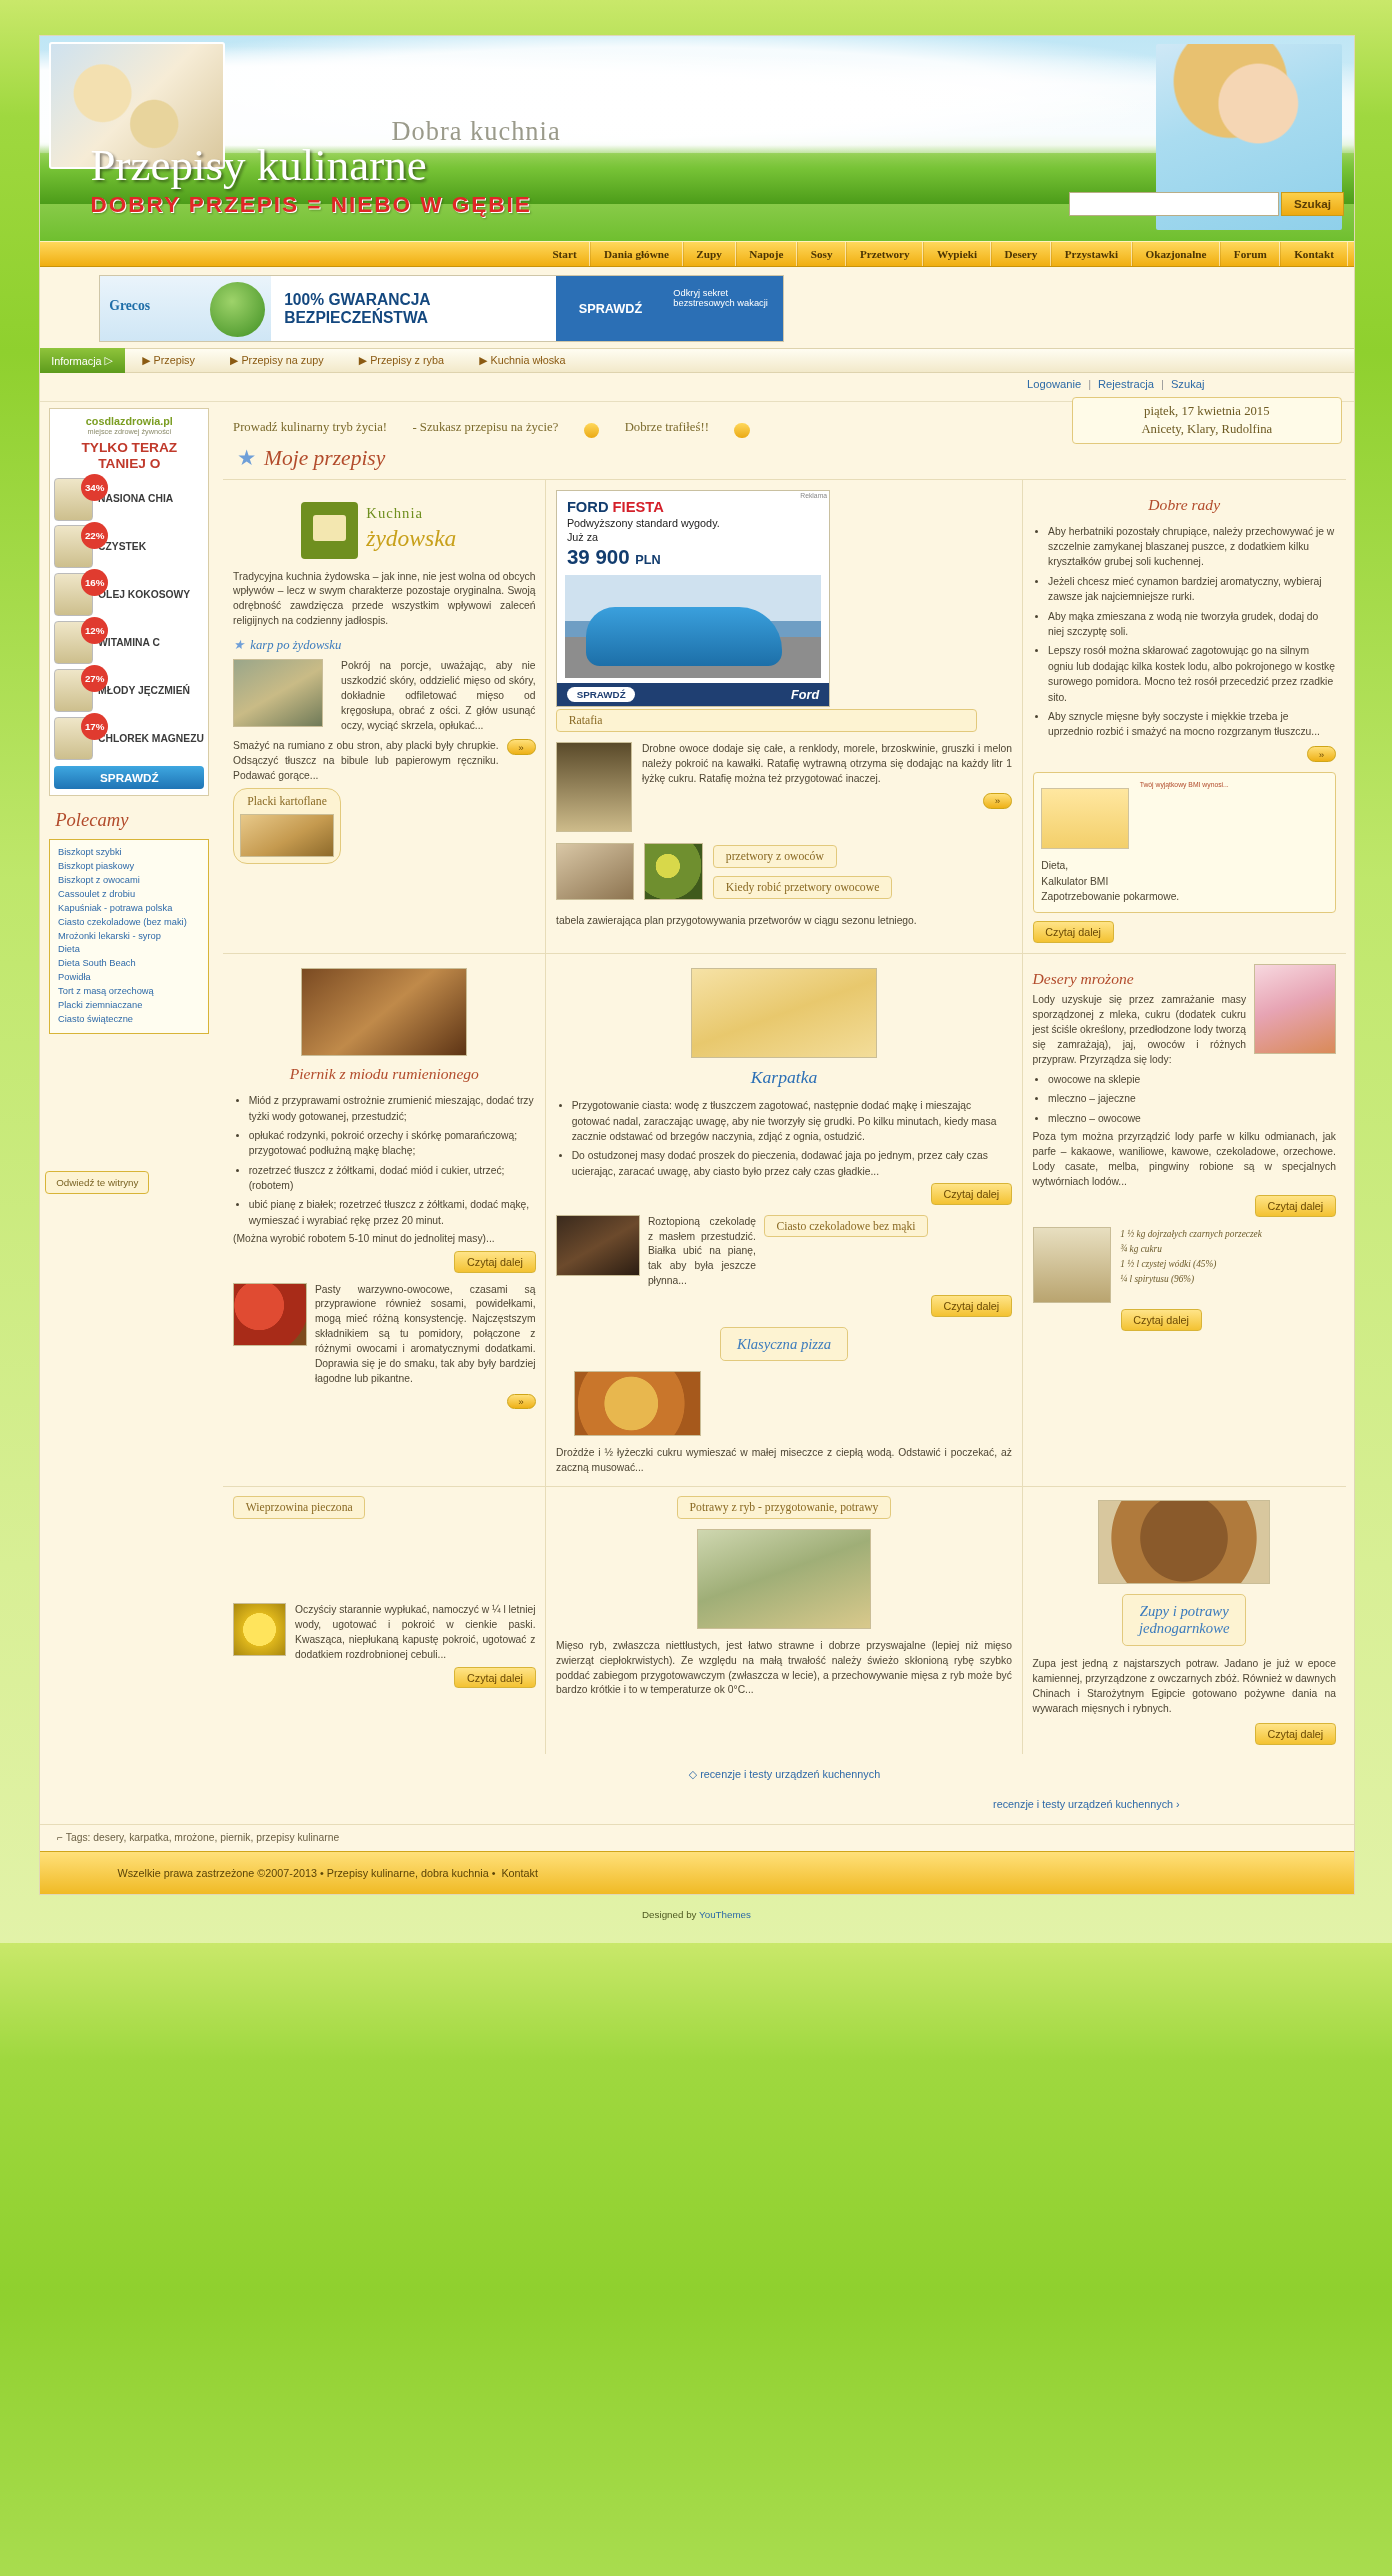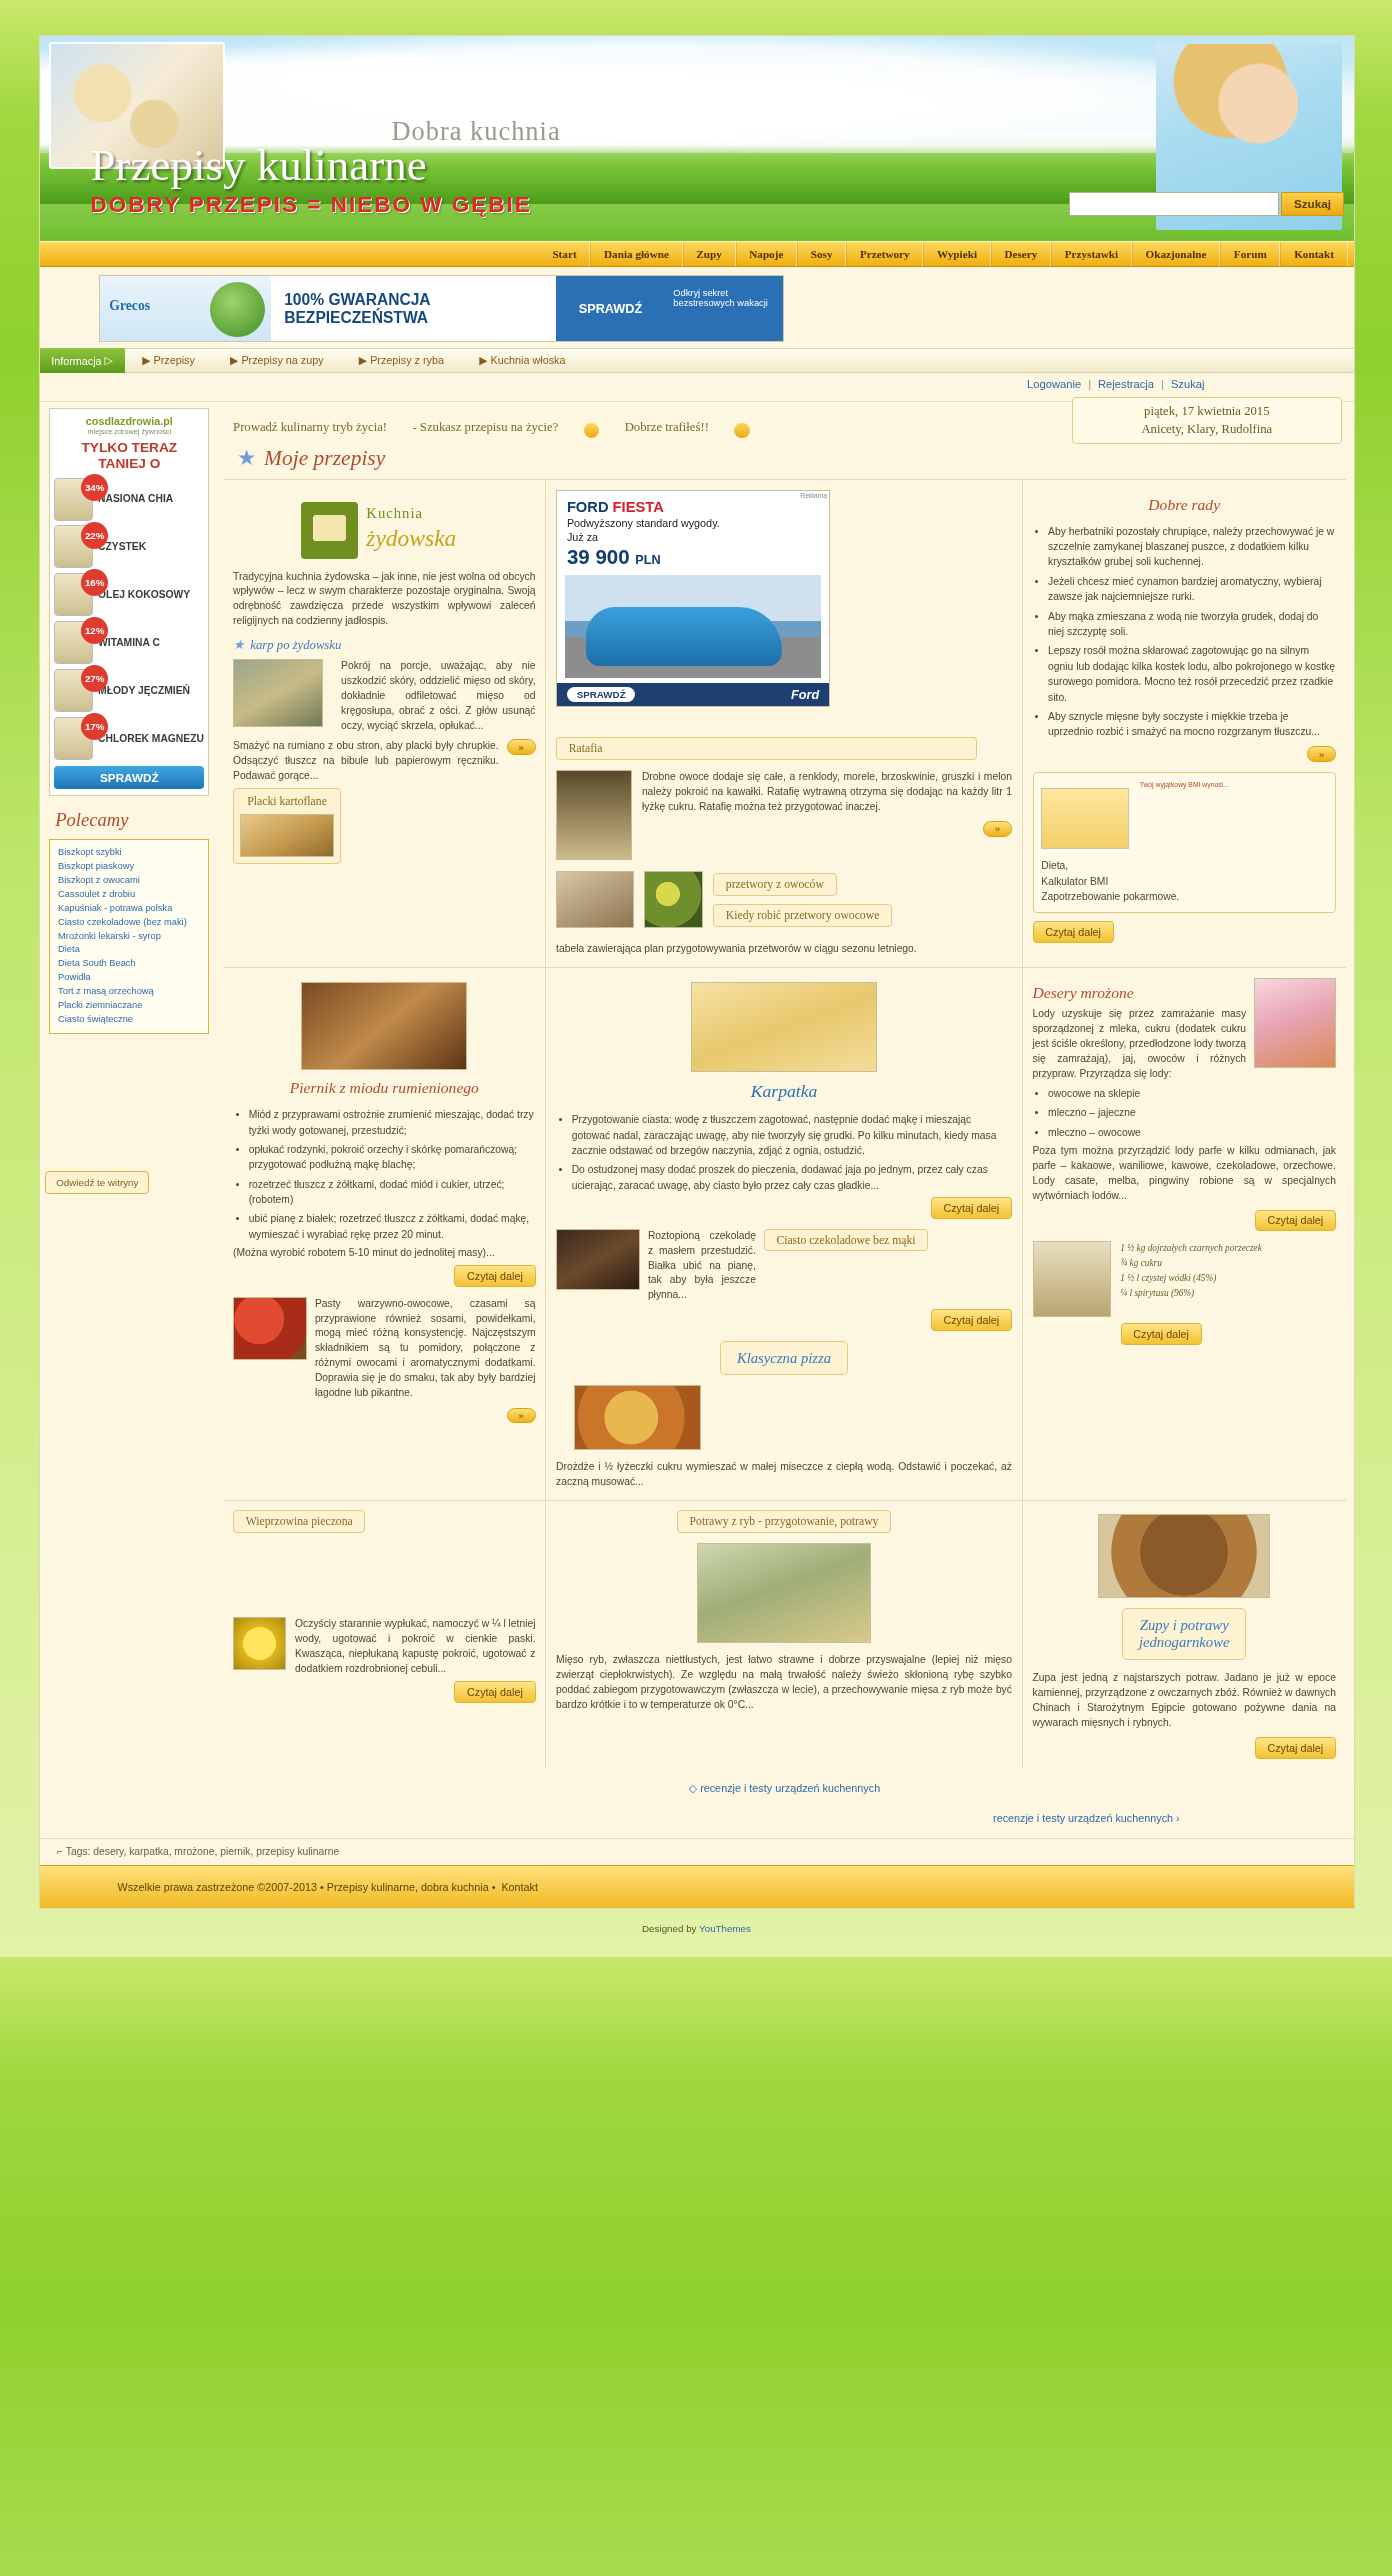--- a/index.html
+++ b/index.html
@@ -559,21 +559,21 @@
               <span class="star">★</span><span>karp po żydowsku</span>
             </div>
             <div style="display:flex;gap:18px">
               <div class="ph carp" style="width:90px;height:68px"></div>
               <div class="ptext" style="flex:1">Pokrój na porcje, uważając, aby nie uszkodzić skóry, oddzielić mięso od skóry, dokładnie odfiletować mięso od kręgosłupa, obrać z ości. Z głów usunąć oczy, wyciąć skrzela, opłukać...</div>
             </div>
             <div style="display:flex;gap:7.8px;margin-top:5.9px;align-items:flex-start">
               <div class="ptext" style="flex:1">Smażyć na rumiano z obu stron, aby placki były chrupkie. Odsączyć tłuszcz na bibule lub papierowym ręczniku. Podawać gorące...</div>
               <span class="btn-arrow">»</span>
             </div>
-            <div style="margin-top:3.9px;border:1px solid #e2c97c;background:#fdf3d2;border-radius:4px;padding:5.9px;width:108px;text-align:center">
+            <div style="margin-top:3.9px;border:1px solid #e2c97c;background:#fdf3d2;border-radius:14px;padding:5.9px;width:108px;text-align:center">
               <div style="font-family:'Liberation Serif',serif;font-size:11.7px;color:#8a6a24;line-height:1.2">Placki kartoflane</div>
               <div class="ph potato" style="width:94px;height:43px;margin-top:4.9px"></div>
             </div>
           </div>
 
           <div class="col-c">
             <div class="carad">
               <div class="adlabel">Reklama</div>
               <div class="t1">
                 <span>FORD</span>
@@ -585,21 +585,21 @@
                 <span>39 900</span>
                 <span style="font-size:12.7px">PLN</span>
               </div>
               <div class="pic"></div>
               <div class="bar">
                 <span class="cta">SPRAWDŹ</span>
                 <span class="ford">Ford</span>
               </div>
             </div>
 
-            <div style="margin-top:30px">
+            <div style="margin-top:2px">
               <div class="pill" style="display:block;width:421px">Ratafia</div>
             </div>
             <div style="display:flex;gap:9.8px;margin-top:9.8px">
               <div class="ph bottle" style="width:76px;height:90px"></div>
               <div style="flex:1">
                 <div class="ptext">Drobne owoce dodaje się całe, a renklody, morele, brzoskwinie, gruszki i melon należy pokroić na kawałki. Ratafię wytrawną otrzyma się dodając na każdy litr 1 łyżkę cukru. Ratafię można też przygotować inaczej.</div>
                 <div style="text-align:right;margin-top:3.9px"><span class="btn-arrow">»</span></div>
               </div>
             </div>
             <div style="display:flex;gap:9.8px;margin-top:11.7px;align-items:center">

